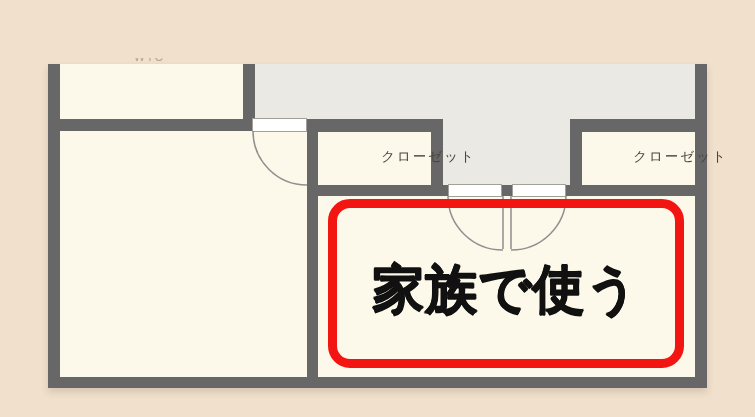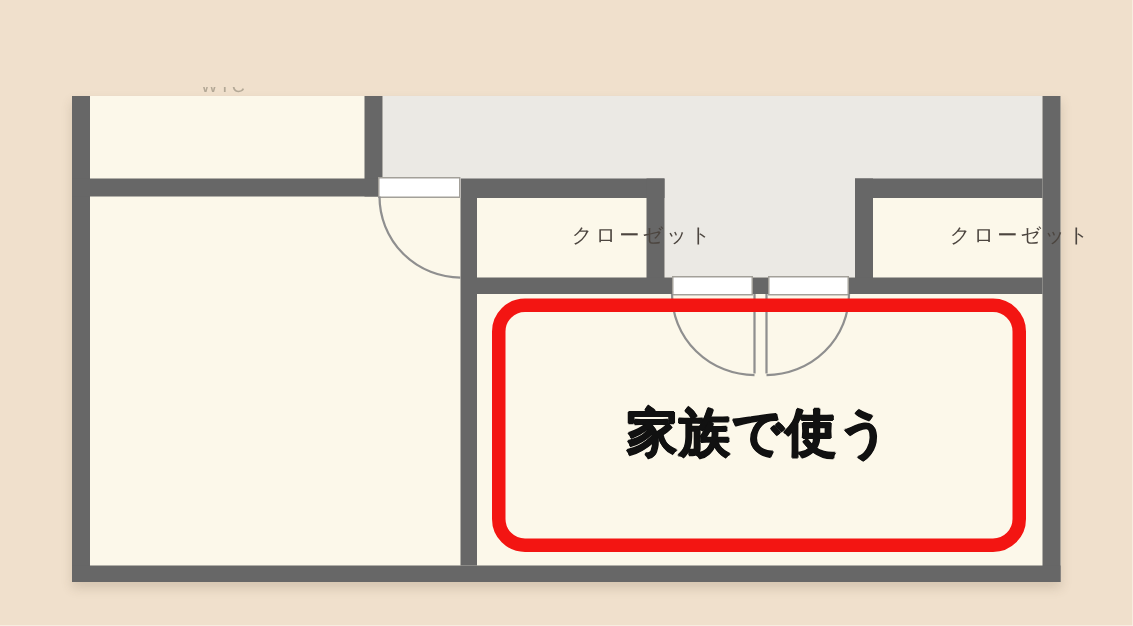--- a/index.html
+++ b/index.html
@@ -50,21 +50,21 @@
   
   .room-label { color:#4c453f; text-align:center;margin-left:48px; }
   .lbl-master { left:60px;  top:244px; width:247px; font-size:17px;
                 letter-spacing:2px; }
   .lbl-closet-l { left:318px; top:148px; width:125px; font-size:13.5px;
                   letter-spacing:2px; }
   .lbl-closet-r { left:570px; top:148px; width:125px; font-size:13.5px;
                   letter-spacing:2px; }
 
   .lbl-annotation { left:328px; top:266px; width:356px; text-align:center;
-                    font-size:34px; line-height:46px; font-weight:900;
+                    font-size:52px; line-height:46px; font-weight:900;
                     color:#111111; letter-spacing:1px;
                     text-shadow:0.6px 0 #111, -0.6px 0 #111,
                                 0 0.6px #111, 0 -0.6px #111; }
 
   
   .cutoff-clip { left:131px; top:58px; width:38px; height:8px;
                  overflow:hidden; }
   .cutoff-clip span { display:block; margin-top:-8px; font-size:12px;
                       letter-spacing:3px; color:#b3a896; text-align:center; }
 </style>

